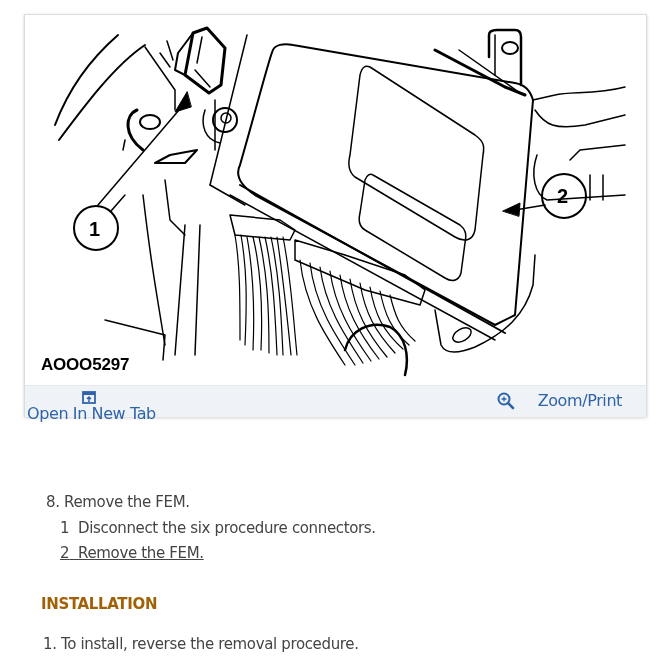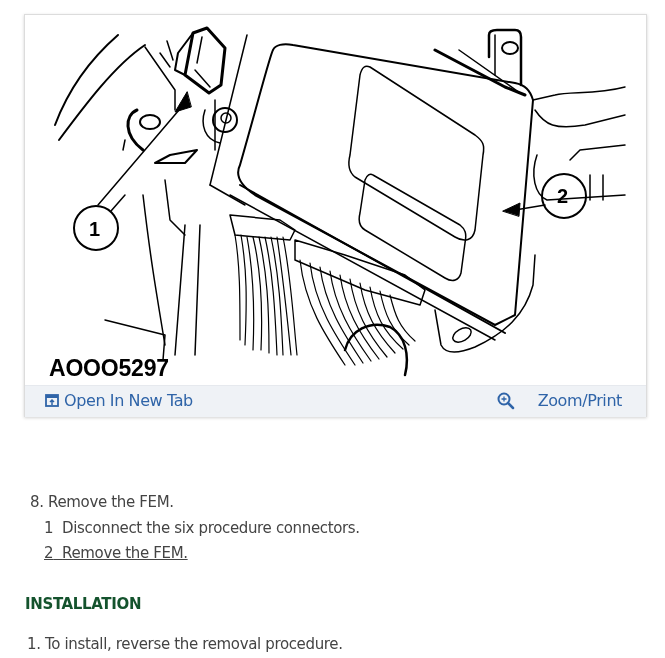--- a/index.html
+++ b/index.html
@@ -3,34 +3,34 @@
   <meta charset="utf-8">
   <style>
     html, body { margin: 0; padding: 0; background: #ffffff; }
     body { width: 665px; height: 658px; position: relative; overflow: hidden;
            font-family: "Liberation Sans", sans-serif; color: #3f3f3f; }
     .card { position: absolute; left: 24px; top: 14px; width: 623px; height: 403px;
             border: 1px solid #dcdcdc; box-shadow: 0 1px 3px rgba(0,0,0,0.18);
             background: #ffffff; box-sizing: border-box; }
     .figure { position: absolute; left: 0; top: 0; width: 621px; height: 370px; overflow: hidden; }
     .figure svg { position: absolute; left: 0; top: 0; }
-    .fig-id { position: absolute; left: 24px; top: 340px; font-family: "Liberation Sans", sans-serif;
-              font-weight: bold; font-size: 23px; color: #000; letter-spacing: -0.2px; }
+    .fig-id { position: absolute; left: 16px; top: 340px; font-family: "Liberation Sans", sans-serif;
+              font-weight: bold; font-size: 17px; color: #000; letter-spacing: -0.2px; }
     .footer { position: absolute; left: 0; top: 370px; width: 621px; height: 31px; background: #eff2f6;
               border-top: 1px solid #e6e9ee; }
     .link { position: absolute; top: 5px; font-family: "DejaVu Sans", sans-serif; font-size: 16px;
             color: #2f64a8; text-decoration: none; cursor: pointer; display: flex; align-items: center;
             white-space: nowrap; letter-spacing: -0.4px; }
-    .link.open { left: 20px; }
+    .link.open { left: 2px; flex-direction: column; }
     .link.zoom { right: 24px; gap: 18px; }
     .link svg { margin-right: 5px; }
     .steps { position: absolute; left: 30px; top: 493px; font-family: "DejaVu Sans", sans-serif;
              font-size: 15px; color: #444; letter-spacing: -0.35px; }
-    .step-row { position: absolute; white-space: nowrap; }
-    .heading { font-weight: bold; color: #14532d; }
+    .step-row { position: absolute; white-space: nowrap; margin-left: 16px; }
+    .heading { font-weight: bold; color: #a16207; }
   </style>
 </head>
 <body>
 
 <div class="card">
   <div class="figure">
     <svg width="621" height="370" viewBox="0 0 621 370" fill="none" stroke="#000" stroke-linecap="round" stroke-linejoin="round">
 
       <path d="M93 20 C 70 40, 45 70, 30 110" stroke-width="2"></path>
       <path d="M120 30 C 90 50, 60 90, 34 125" stroke-width="2"></path>

